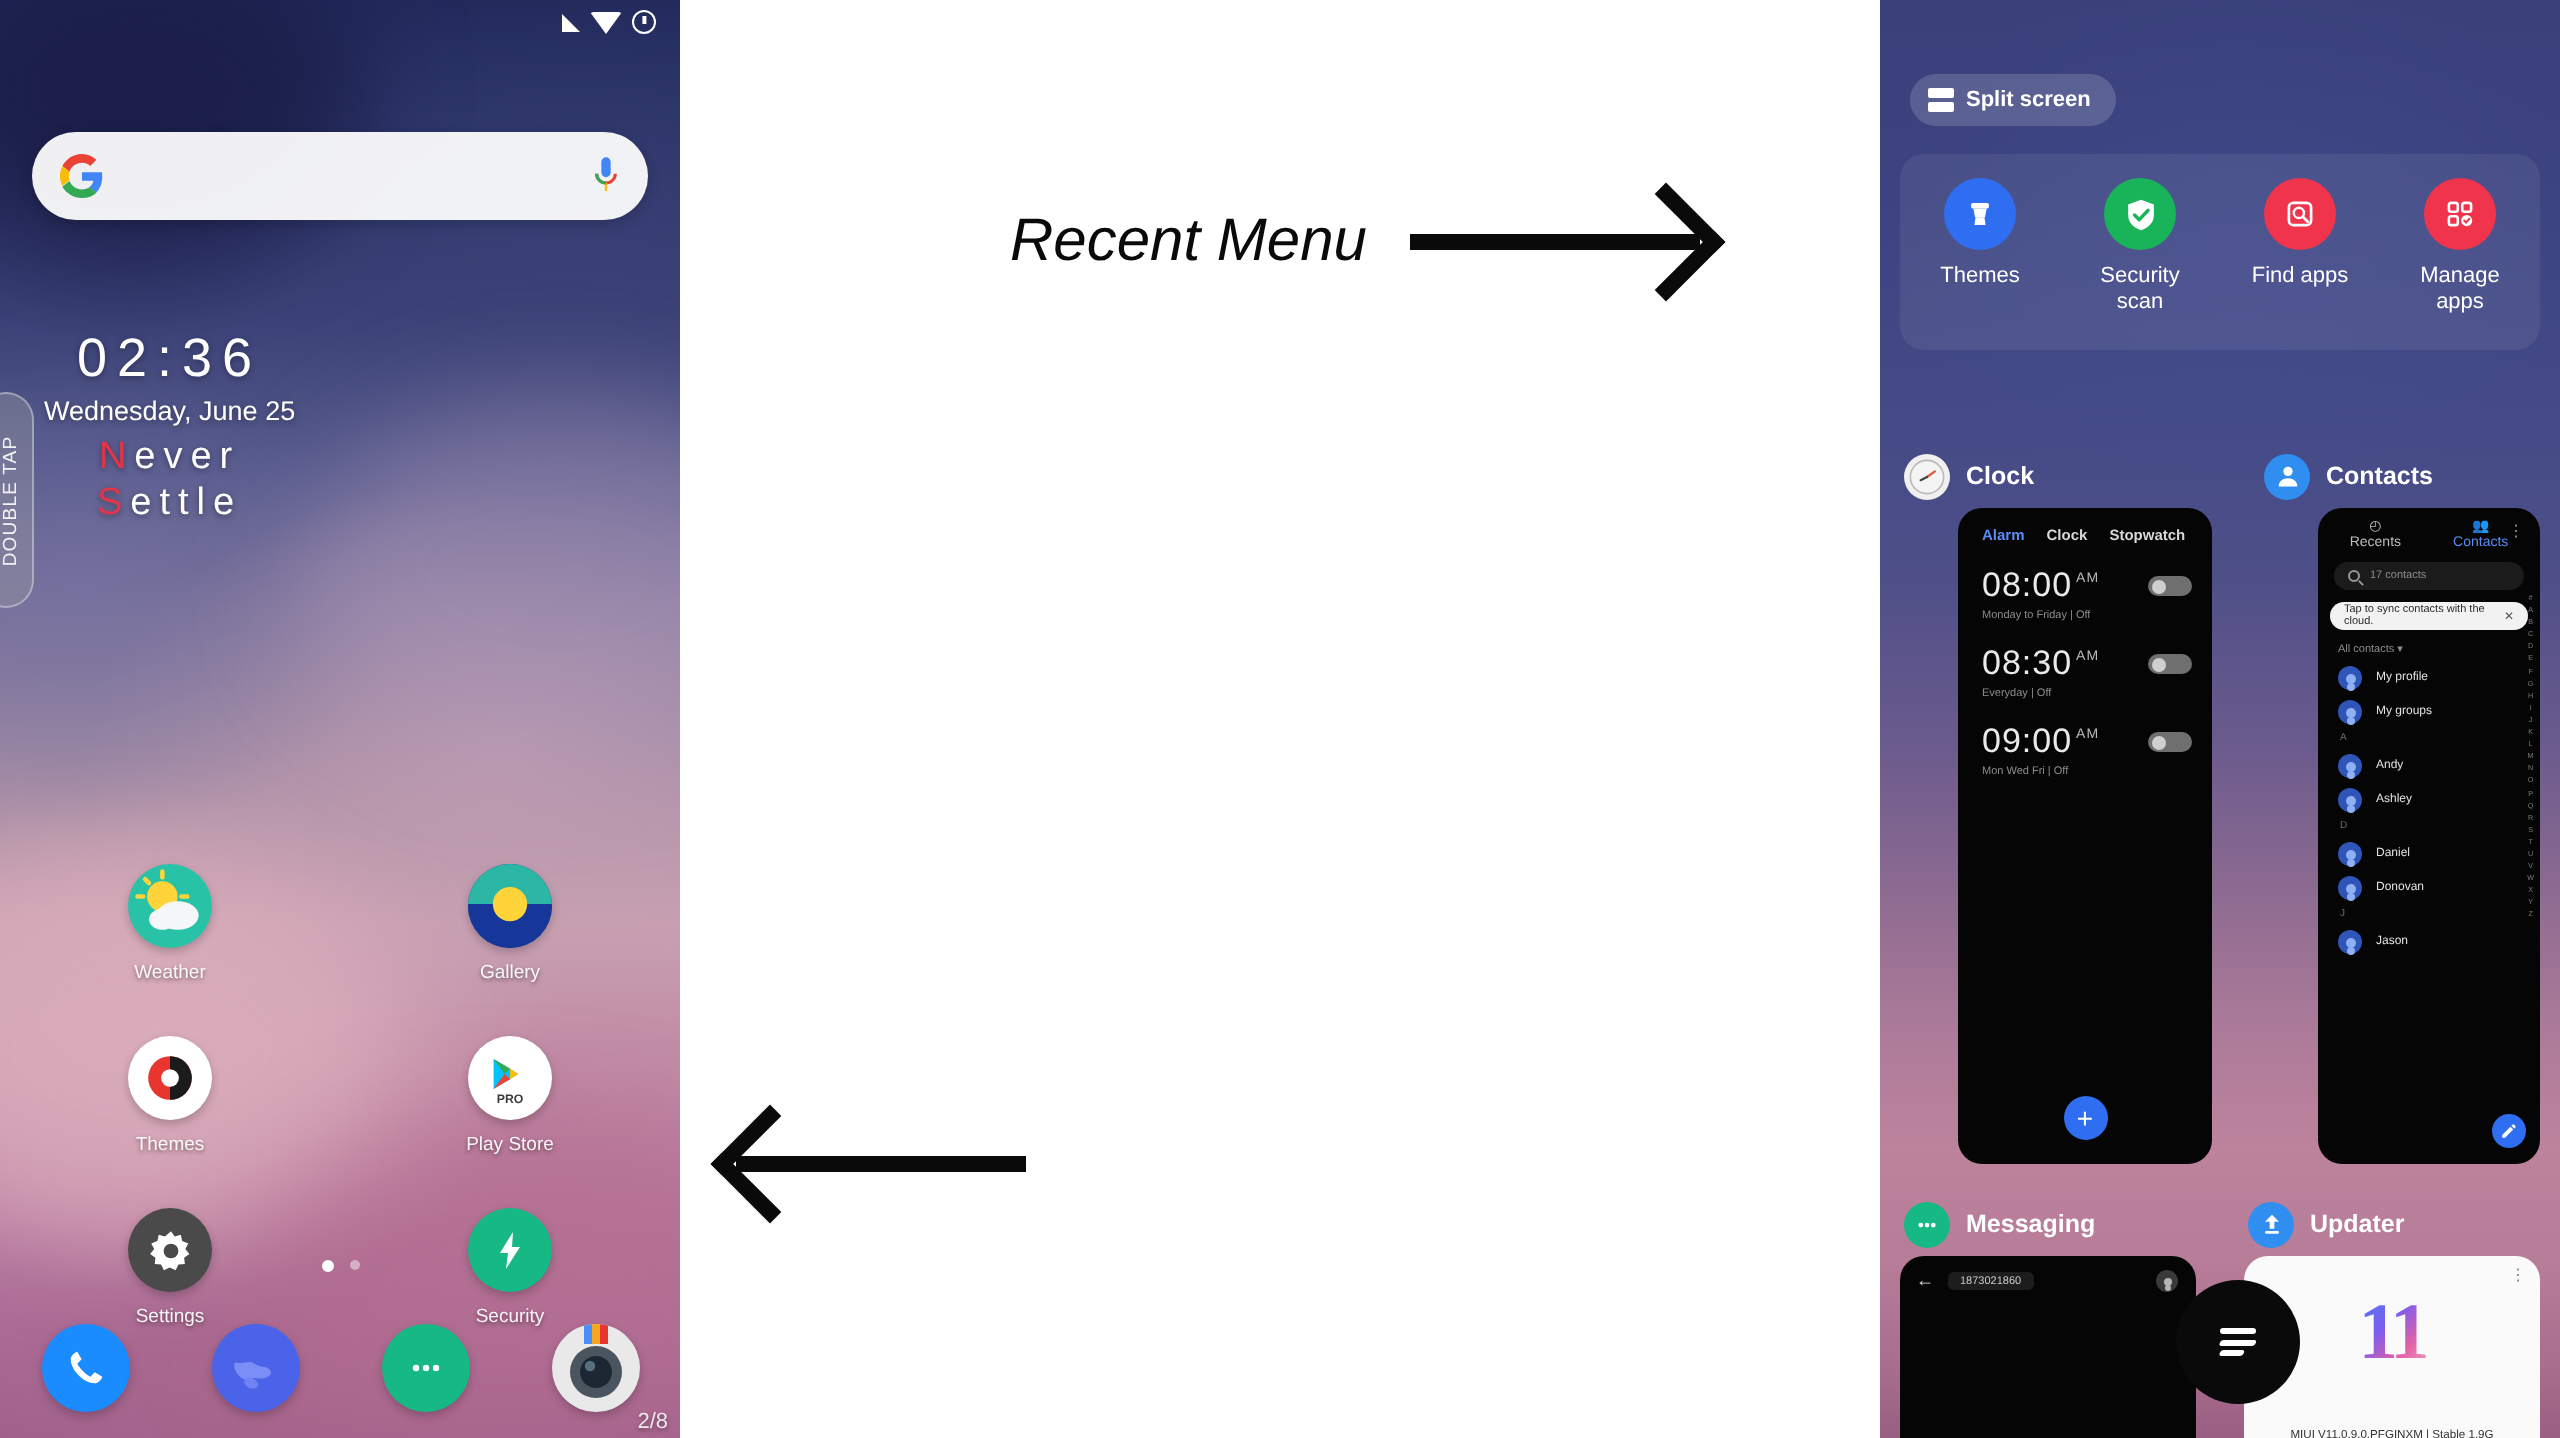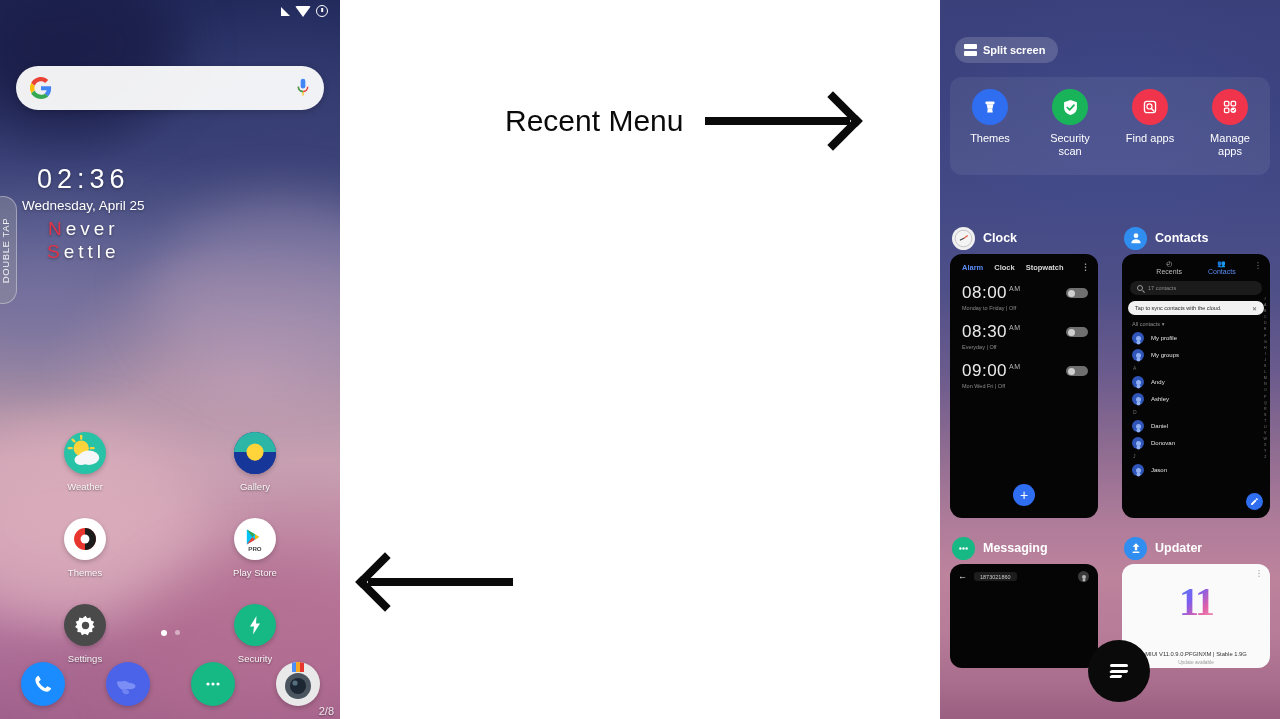--- a/index.html
+++ b/index.html
@@ -211,21 +211,21 @@
   .card-head { display: flex; align-items: center; gap: 8px; height: 32px; padding-left: 2px; }
   .card-app-icon {
     width: 23px; height: 23px; border-radius: 50%;
     display: flex; align-items: center; justify-content: center; flex: 0 0 auto;
   }
   .card-app-name { font-size: 12.5px; color: #fff; font-weight: bold; }
   .card-body {
     background: #050505; border-radius: 12px; overflow: hidden;
     position: relative;
   }
-  .card-tall { height: 264px; }
+  .card-tall { height: 328px; margin-left: 29px; }
   .card-short { height: 104px; }
 
   
   .clk-tabs {
     display: flex; align-items: center; gap: 11px;
     padding: 8px 8px 0 12px; font-size: 7.5px; font-weight: bold;
   }
   .clk-tabs .t { color: #d8d8d8; }
   .clk-tabs .t.active { color: #5b8cf5; }
   .clk-tabs .dots { margin-left: auto; color: #9a9a9a; font-size: 9px; letter-spacing: 0; }
@@ -368,21 +368,21 @@
       <svg class="mic" viewBox="0 0 24 34">
         <rect x="8" y="1" width="8" height="17" rx="4" fill="#4285F4"></rect>
         <path d="M4 15a8 8 0 0016 0" fill="none" stroke="#EA4335" stroke-width="2.6"></path>
         <rect x="11" y="23" width="2" height="7" fill="#FBBC05"></rect>
         <path d="M4 15a8 8 0 008 8" fill="none" stroke="#34A853" stroke-width="2.6"></path>
       </svg>
     </div>
 
     <div class="widget">
       <div class="w-time">02:36</div>
-      <div class="w-date">Wednesday, April 25</div>
+      <div class="w-date">Wednesday, June 25</div>
       <div class="w-slogan">
         <div><span class="cap">N</span><span>ever</span></div>
         <div><span class="cap">S</span><span>ettle</span></div>
       </div>
     </div>
 
     <div class="double-tap">
       <span>DOUBLE TAP</span>
     </div>
 
@@ -506,21 +506,21 @@
             <circle cx="19" cy="21" r="2.6" fill="#56707f"></circle>
           </svg>
         </div>
       </div>
     </div>
 
     <div class="page-count">2/8</div>
   </div>
 
   <div class="mid">
-    <div class="annot" style="left:165px; top:104px;">
+    <div class="annot" style="left:165px; top:104px;font-style:italic;">
       <span class="annot-label">Recent Menu</span>
       <span class="arrow-r" style="width:145px; margin-left:22px;"></span>
     </div>
     <div class="annot" style="left:28px; top:578px;">
       <span class="arrow-l" style="width:145px; margin-right:22px;"></span>
     </div>
   </div>
 
   <div class="right-phone">
     <div class="rp-overlay"></div>

